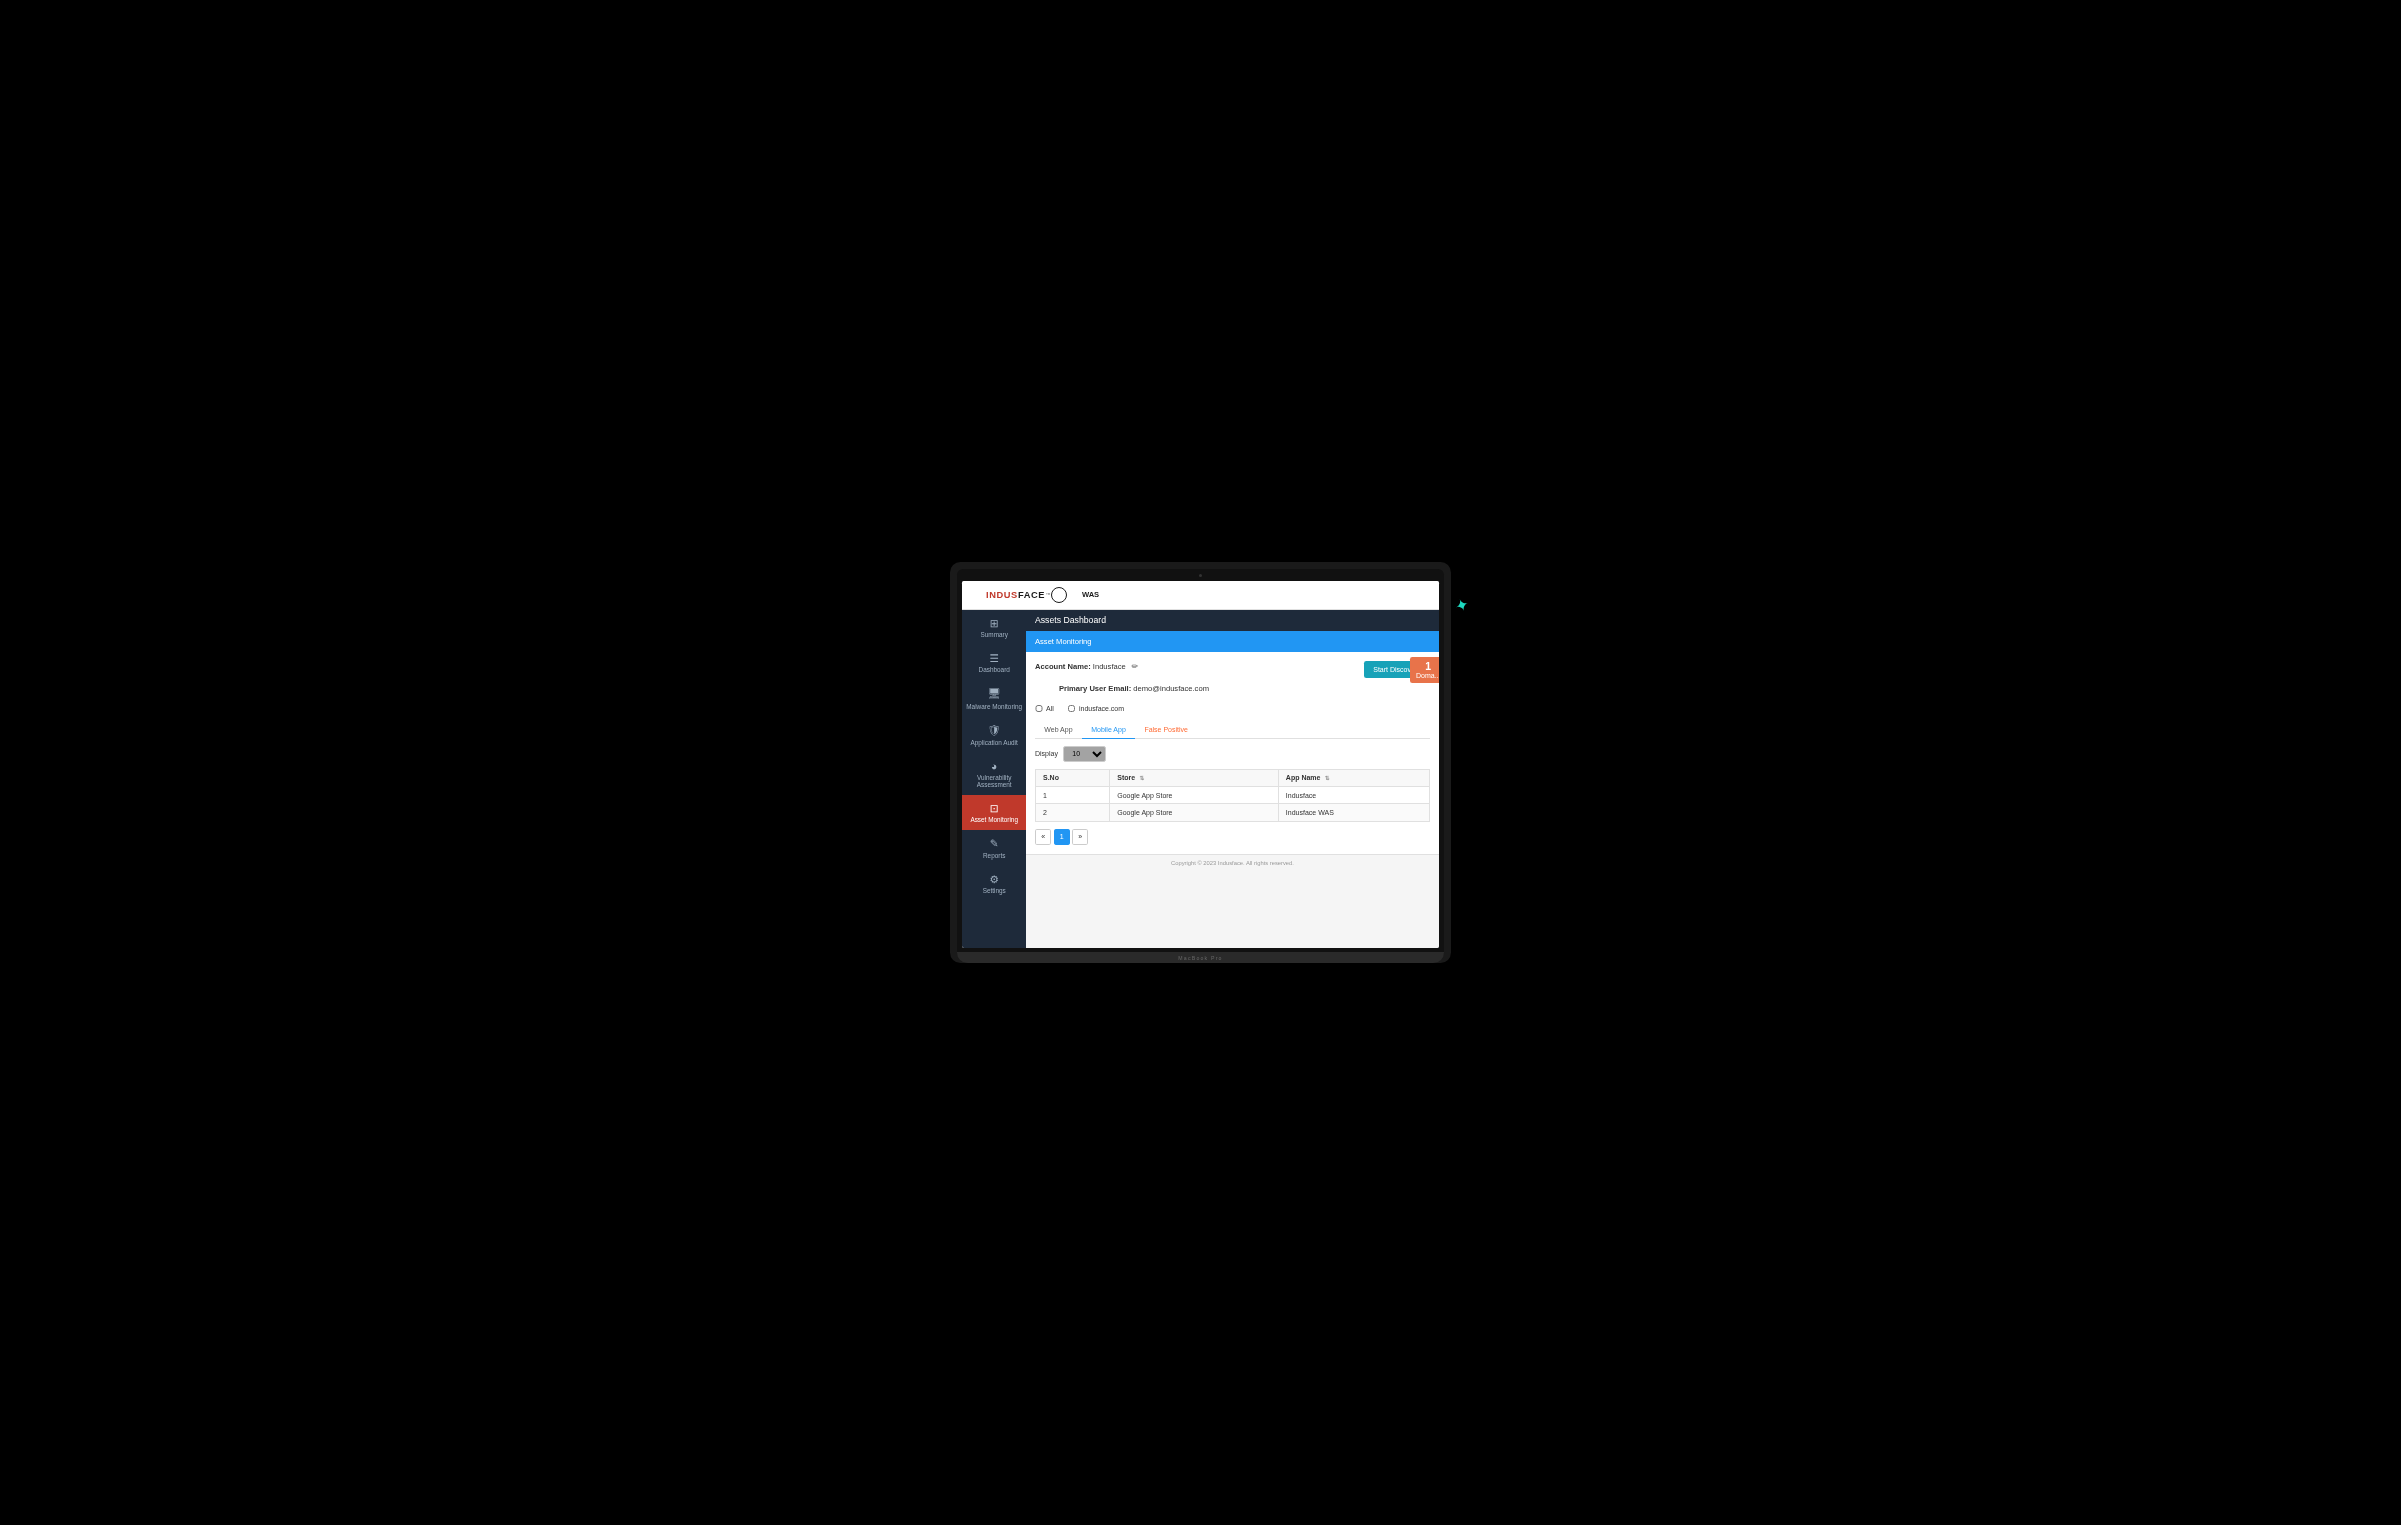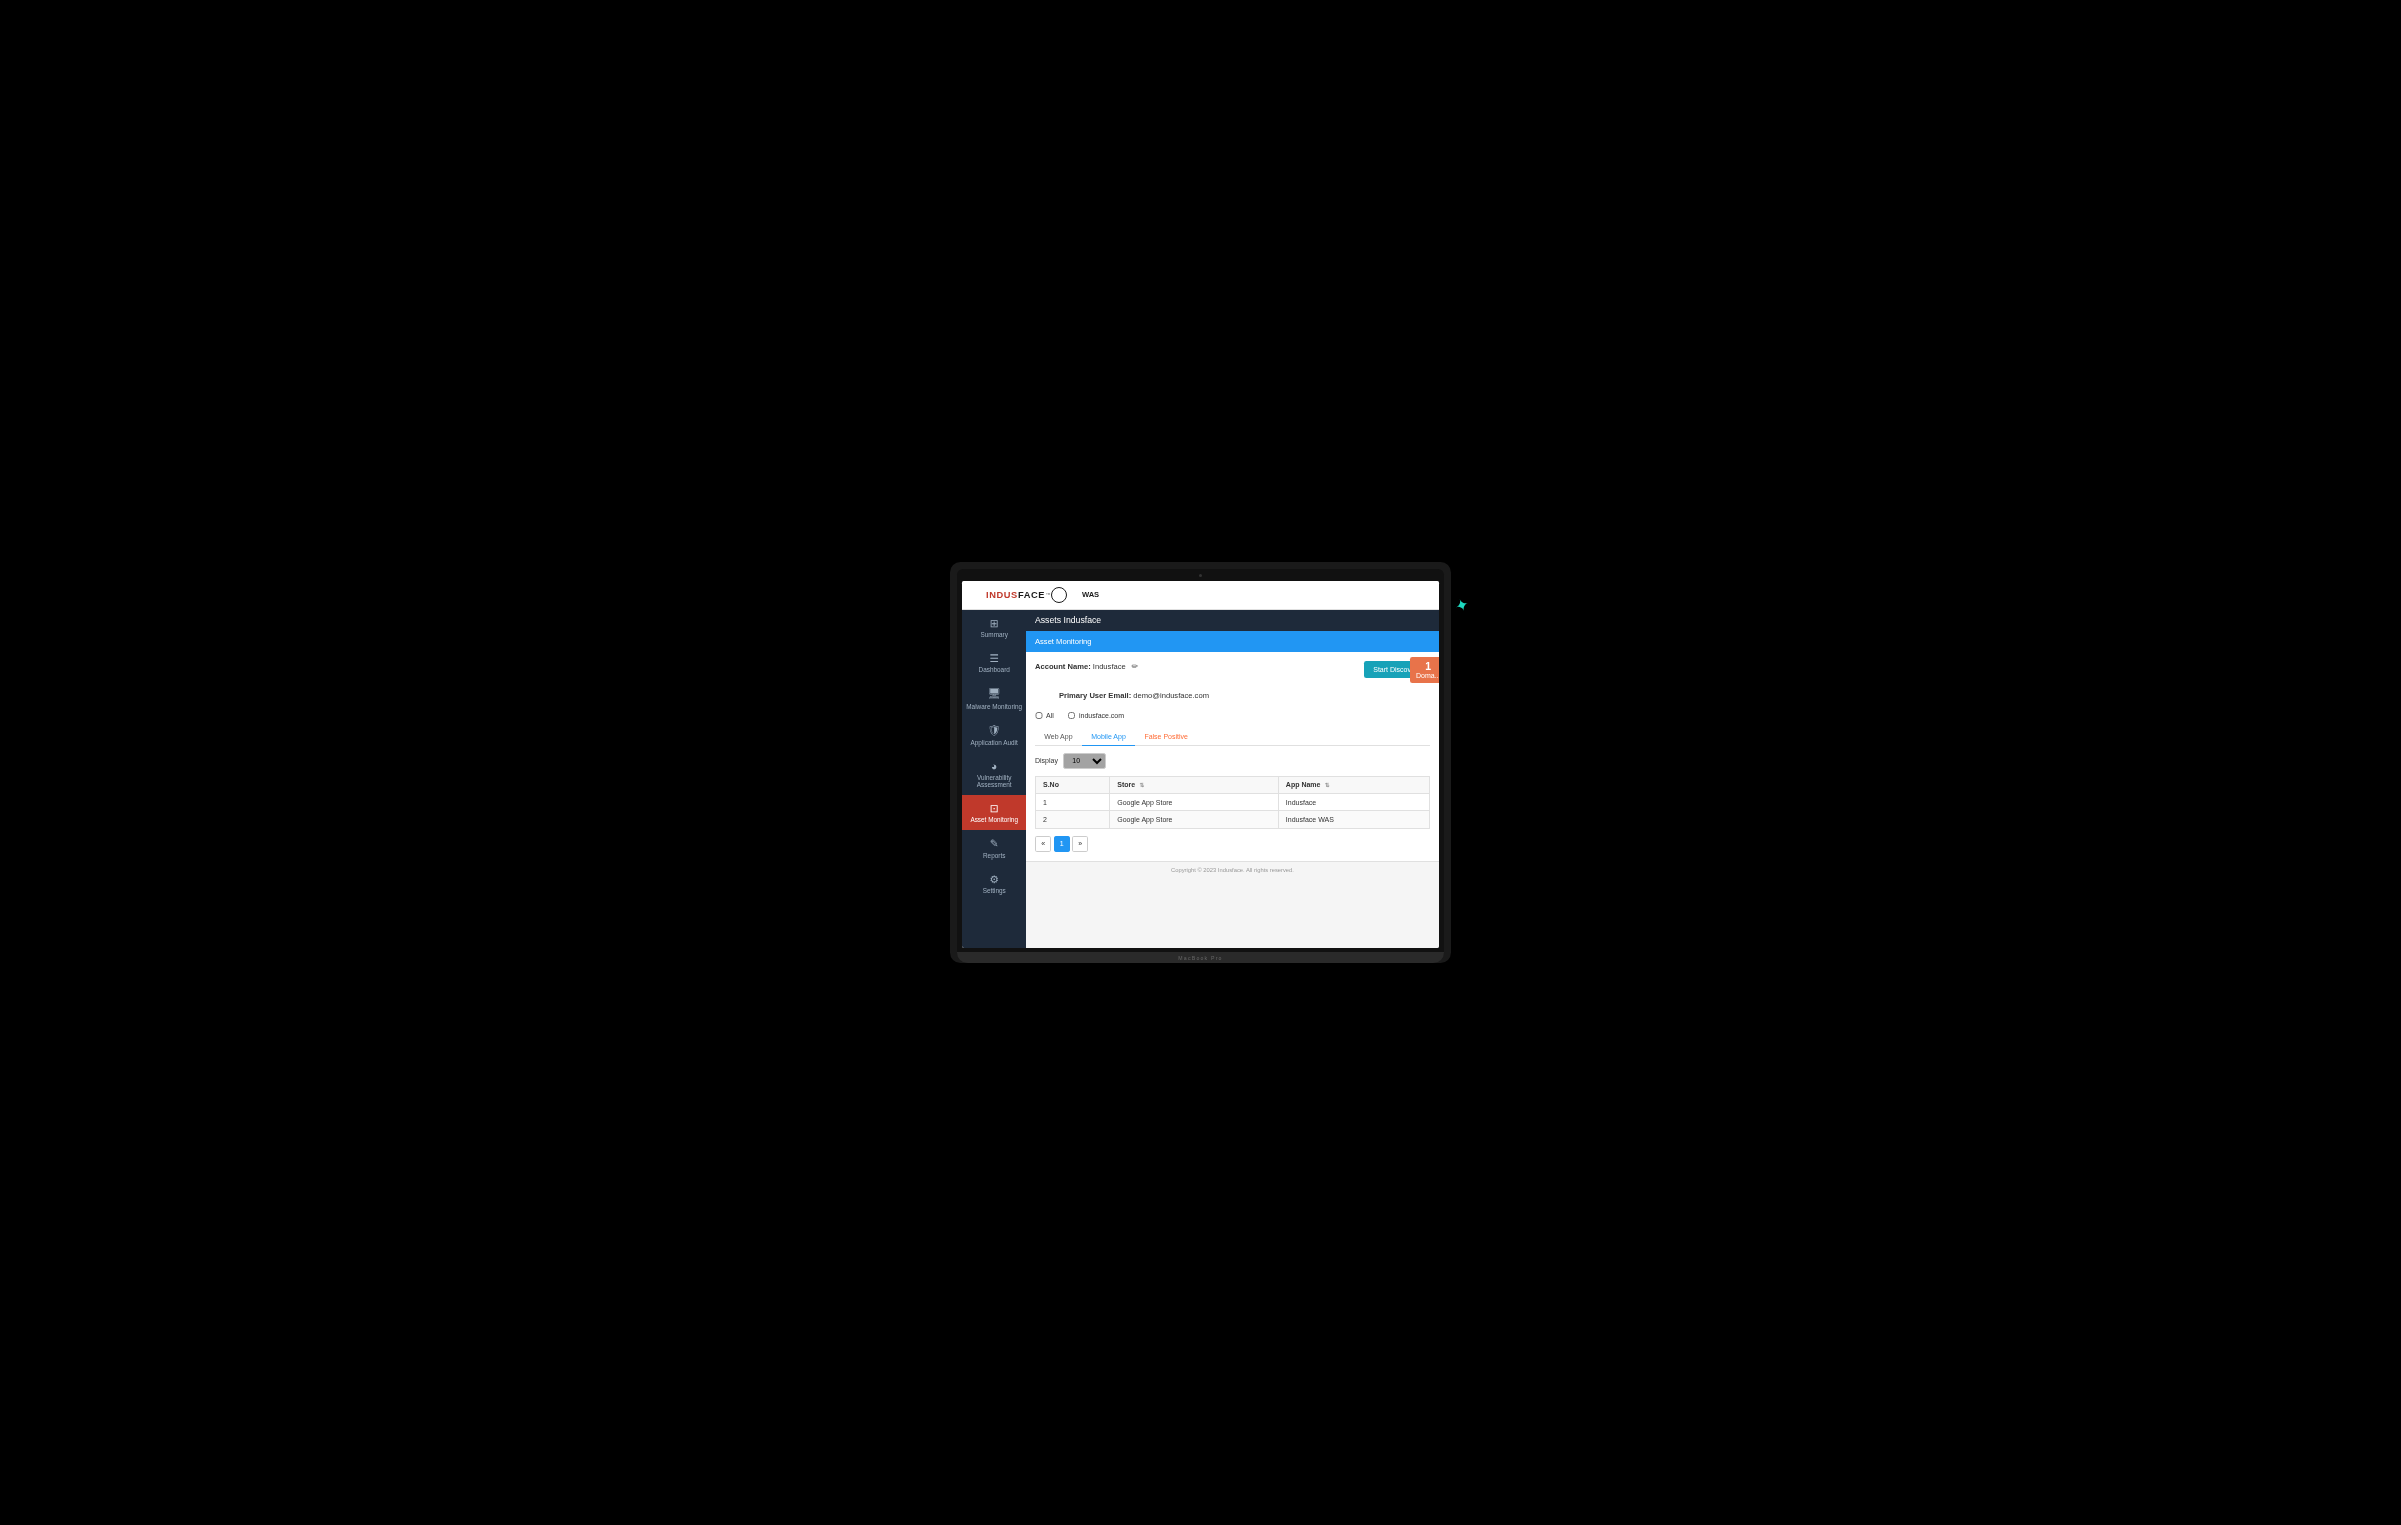--- a/index.html
+++ b/index.html
@@ -162,21 +162,21 @@
     .account-info {
       display: flex;
       justify-content: space-between;
       align-items: flex-start;
       margin-bottom: 4.7px;
     }
 
     .account-name-row {
       font-size: 7.6px;
       color: #333;
-      margin-bottom: 20px;
+      margin-bottom: 13px;
     }
 
     .account-name-row strong {
       font-weight: 600;
     }
 
     .email-row {
       font-size: 7.6px;
       color: #333;
       margin-bottom: 7px;
@@ -466,21 +466,21 @@
           </div>
           <div class="sidebar-item">
             <div class="sidebar-icon">⚙</div>
             <span>Settings</span>
           </div>
         </div>
 
         <div class="main-content">
 
           <div class="page-title-bar">
-            <span>Assets Indusface</span>
+            <span>Assets Dashboard</span>
           </div>
 
           <div class="content-area">
 
             <div class="panel-header">
               <span>Asset Monitoring</span>
             </div>
 
             <div class="panel-body">
 

